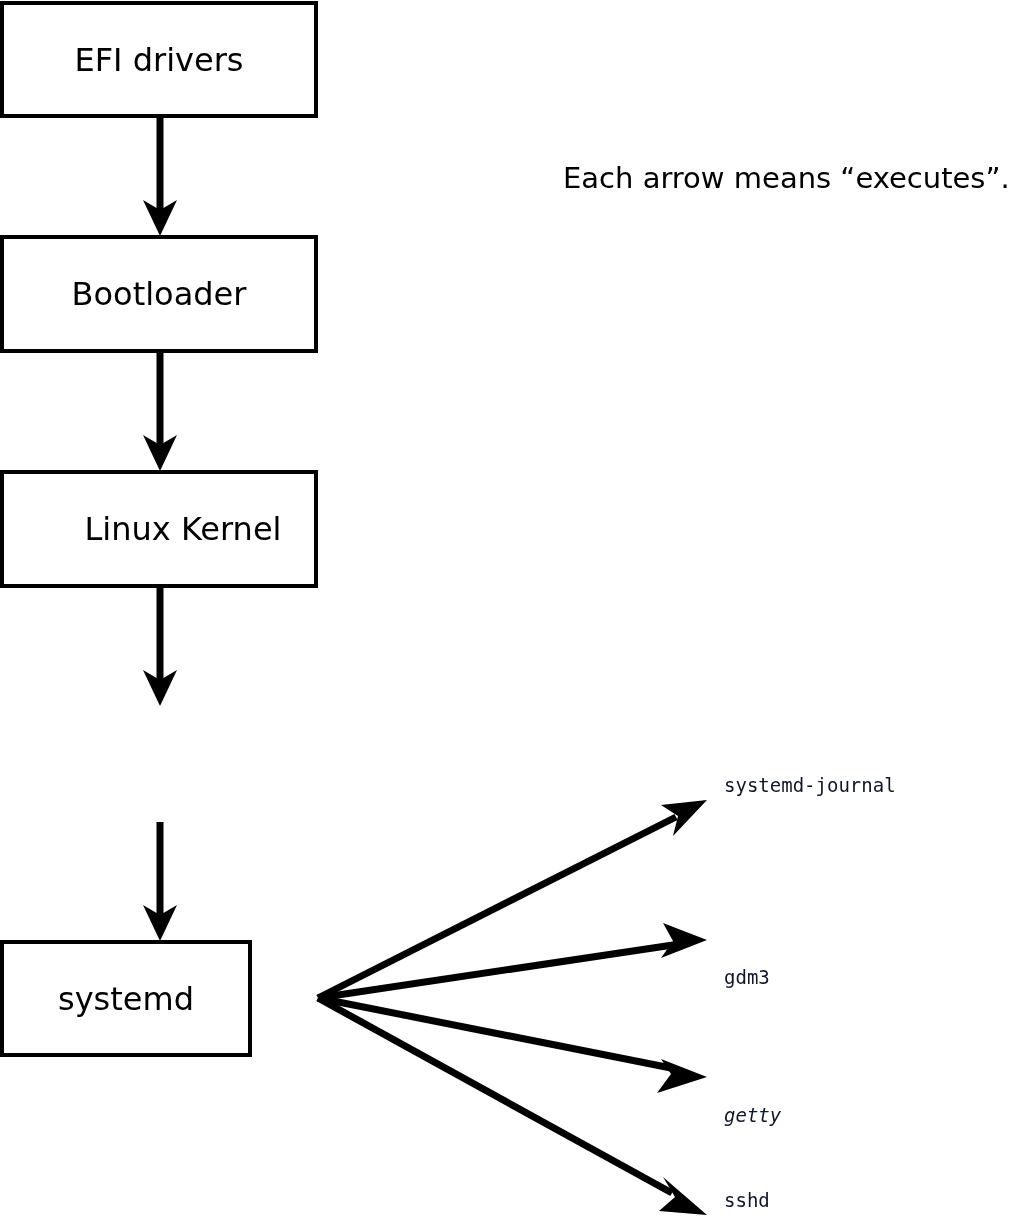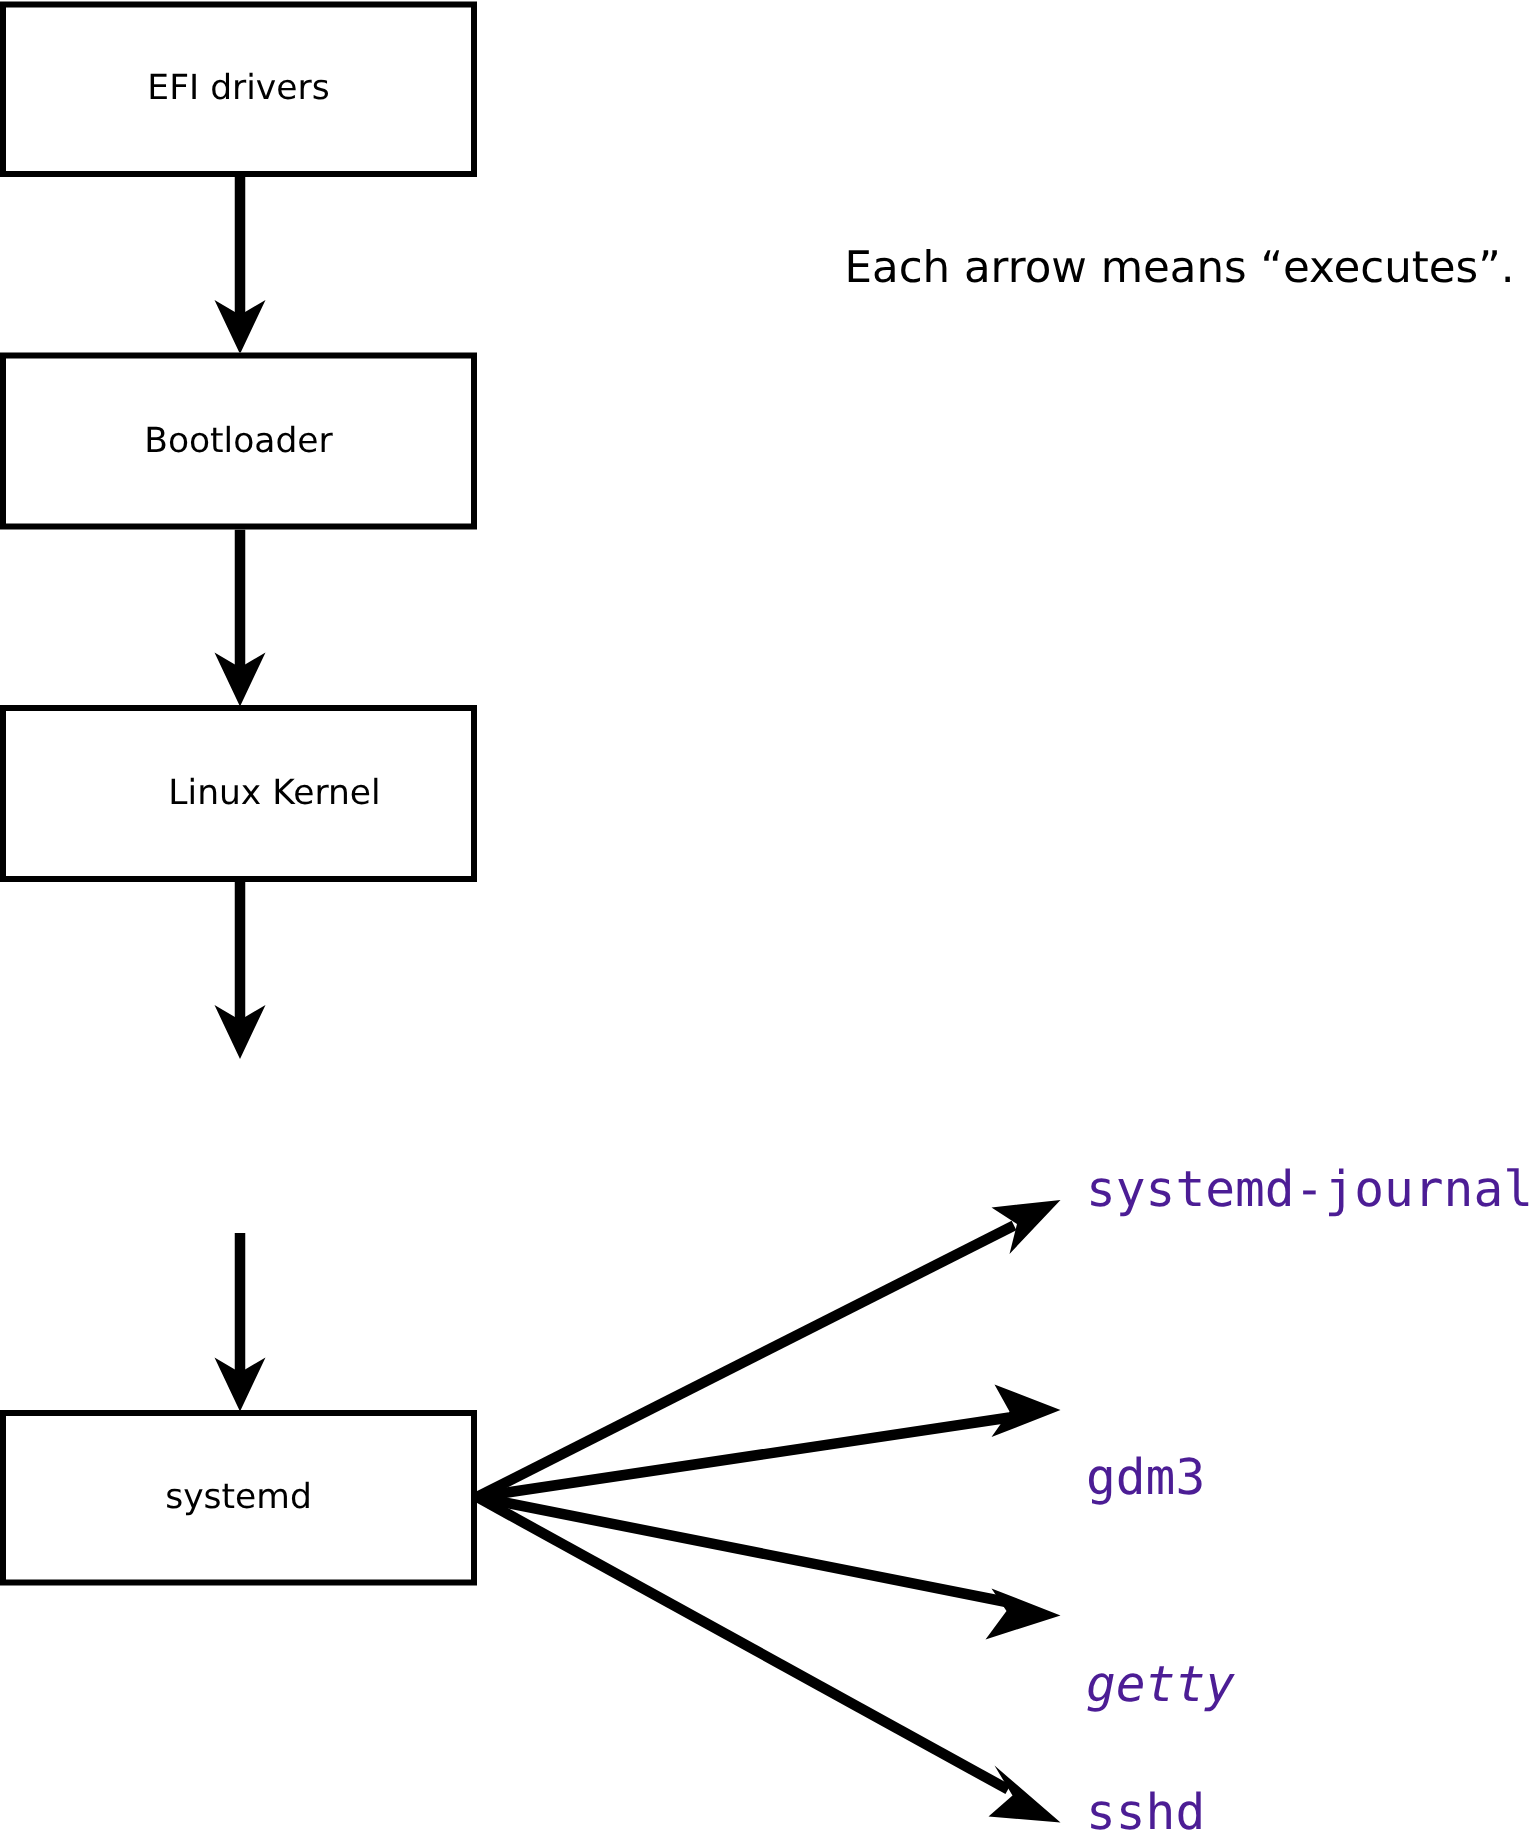--- a/index.html
+++ b/index.html
@@ -29,30 +29,30 @@
     position: absolute;
     box-sizing: border-box;
     background: #ffffff;
     border: 4px solid #000000;
     display: flex;
     align-items: center;
     justify-content: center;
   }
   .node-label {
     font-family: "DejaVu Sans", "Liberation Sans", sans-serif;
-    font-size: 23px;
+    font-size: 32px;
     color: #000000;
     line-height: 1;
     white-space: nowrap;
   }
   .leaf-label {
     position: absolute;
     font-family: "DejaVu Sans Mono", "Liberation Mono", monospace;
-    font-size: 33px;
-    color: #4c1d95;
+    font-size: 19px;
+    color: #0f172a;
     line-height: 1;
     white-space: nowrap;
   }
   .caption {
     position: absolute;
     font-family: "DejaVu Sans", "Liberation Sans", sans-serif;
     font-size: 29px;
     color: #000000;
     line-height: 1;
     white-space: nowrap;
@@ -107,21 +107,21 @@
 
   <div class="node-box" style="left:0px; top:235px; width:318px; height:118px;text-align:right;">
     <span class="node-label">Bootloader</span>
   </div>
 
   <div class="node-box" style="left:0px; top:470px; width:318px; height:118px;padding-left:48px;">
     <span class="node-label">Linux Kernel</span>
   </div>
 
 
-  <div class="node-box" style="left:0px; top:940px; width:318px; height:117px;">
+  <div class="node-box" style="left:0px; top:940px; width:252px; height:117px;">
     <span class="node-label">systemd</span>
   </div>
 
   <span class="leaf-label" style="left:724px; top:776px;">systemd-journal</span>
 
   <span class="leaf-label" style="left:724px; top:968px;">gdm3</span>
 
   <span class="leaf-label" style="left:724px; top:1106px;font-style:italic;">getty</span>
 
   <span class="leaf-label" style="left:724px; top:1191px;">sshd</span>

